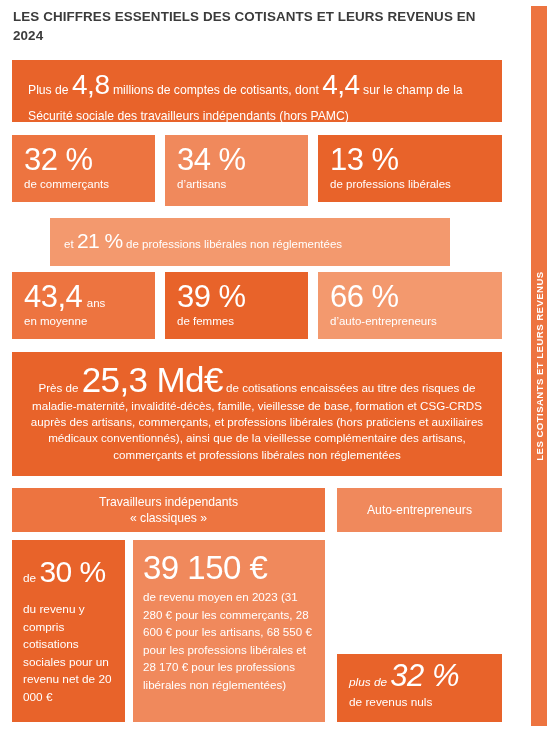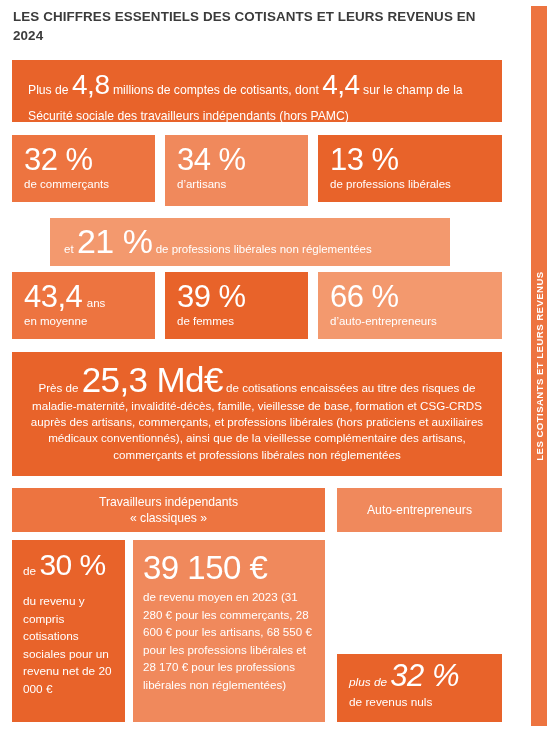--- a/index.html
+++ b/index.html
@@ -33,21 +33,21 @@
 
   
   .banner {
     padding: 12px 14px 12px 16px;
     font-size: 12.2px; line-height: 26px;
   }
   .banner .hi { font-size: 28px; font-weight: 300; letter-spacing: -.5px; }
 
   
   .bar21 { padding: 8px 14px 9px 14px; font-size: 11.8px; line-height: 30px; }
-  .bar21 .hi { font-size: 34px; font-weight: 300; letter-spacing:-.5px; }
+  .bar21 .hi { font-size: 21px; font-weight: 300; letter-spacing:-.5px; }
 
   
   .para {
     padding: 10px 14px 12px 14px;
     text-align: center; font-size: 11.6px; line-height: 16.2px;
   }
   .para .hi { font-size: 35px; font-weight: 300; letter-spacing: -.6px; line-height: 36px; }
 
   
   .hdr {
@@ -55,21 +55,21 @@
     text-align: center; font-size: 12.2px; line-height: 16px; padding: 4px;
   }
 
   
   .detail { padding: 8px 10px 8px 10px; font-size: 11.6px; line-height: 17.5px; }
   .detail .euro { font-size: 33px; font-weight: 300; line-height: 40px; letter-spacing:-.5px; }
 
   
   .b30 { padding: 8px 9px 8px 11px; font-size: 11.8px; line-height: 17.5px; }
   .b30 .cap { font-size: 11.8px; line-height: 16px; }
-  .b30 .row { line-height: 32px; margin: 1px 0 6px 0; }
+  .b30 .row { line-height: 46px; margin: 1px 0 0 0; }
   .b30 .pct { font-size: 30px; font-weight: 300; letter-spacing:-.5px; }
 
   
   .b32 { padding: 10px 12px 10px 12px; font-size: 11.8px; line-height: 17px; }
   .b32 .row { line-height: 24px; font-style: italic; }
   .b32 .pct { font-size: 31px; font-weight: 300; letter-spacing:-.5px; }
 
   
   .rail {
     position: absolute; right: 8px; top: 6px;

